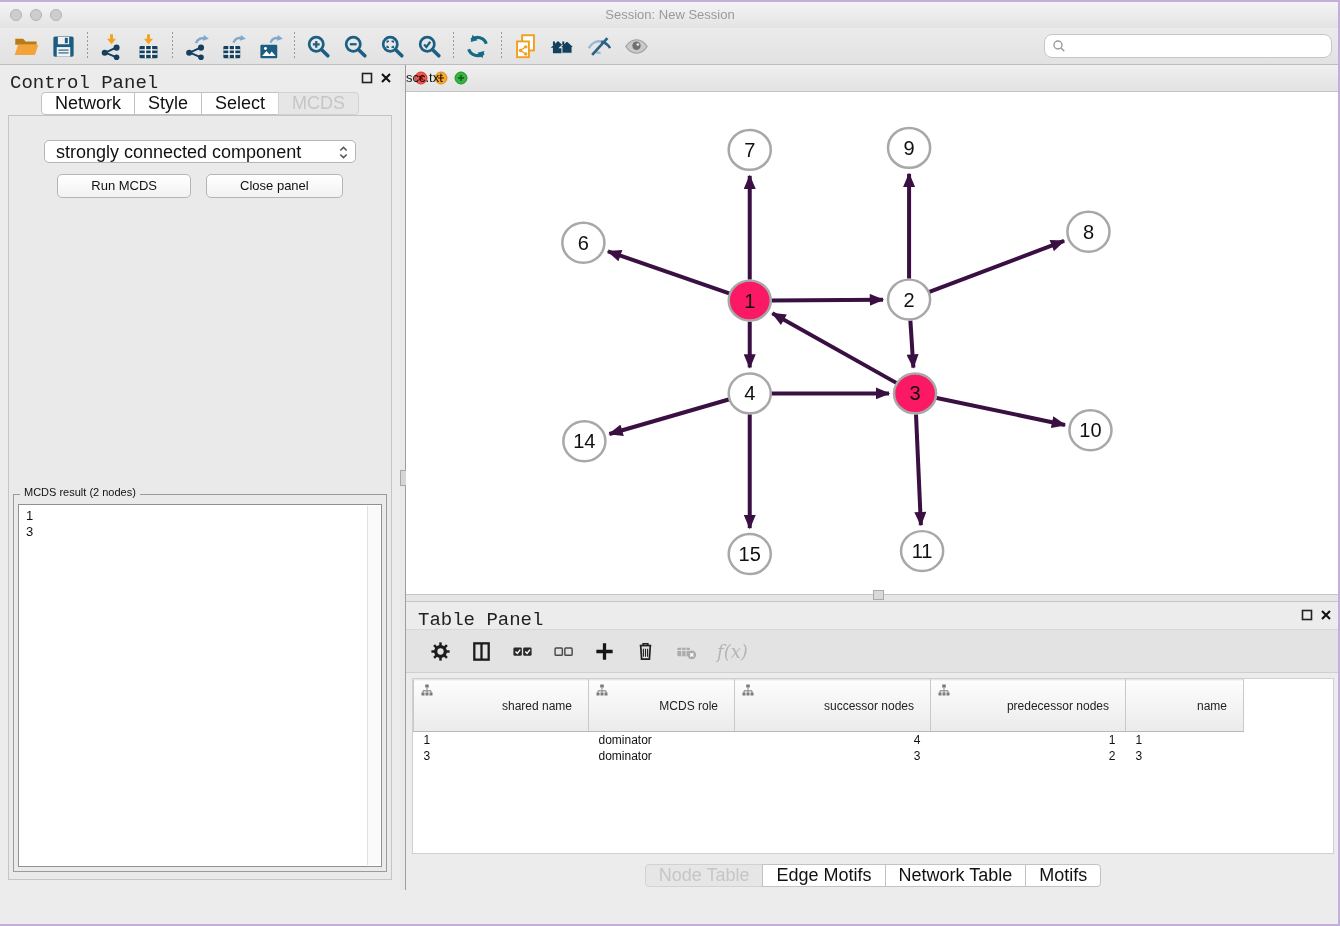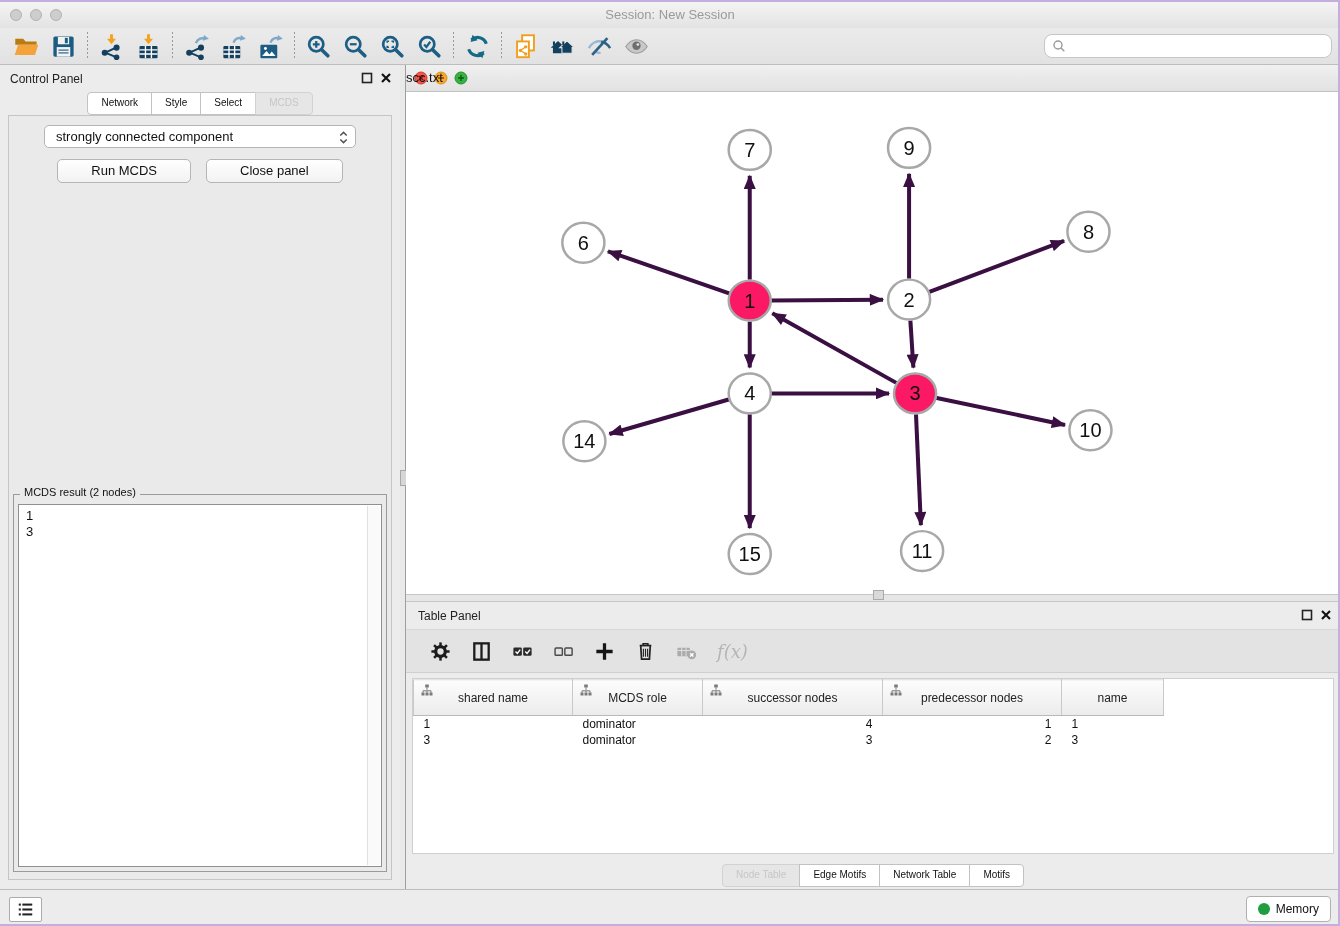--- a/index.html
+++ b/index.html
@@ -27,33 +27,33 @@
   .searchbox{margin-left:auto;width:288px;height:24px;background:#fff;border:1px solid #c6c6c6;
         border-radius:8px;display:flex;align-items:center;padding:0 7px;box-sizing:border-box;}
   .searchbox input{border:none;outline:none;flex:1;font-size:12px;font-family:inherit;background:transparent;}
 
   
   .main{position:absolute;left:0;top:63px;right:0;bottom:36px;display:flex;}
 
   
   .cpanel{width:400px;flex:0 0 auto;display:flex;flex-direction:column;background:#ececec;position:relative;}
   .panel-head{height:27px;position:relative;flex:0 0 auto;}
-  .panel-head .ph-title{position:absolute;left:10px;top:7px;font-size:12px;color:#222;}
+  .panel-head .ph-title{position:absolute;left:10px;top:7px;font-size:19px;color:#222;font-family:Liberation Mono, monospace;}
   .ph-icons{position:absolute;right:8px;top:7px;display:flex;gap:7px;align-items:center;}
   .ph-icons svg{width:12px;height:12px;}
   .cp-tabs{height:23px;display:flex;justify-content:center;flex:0 0 auto;}
-  .tab{font-size:10px;color:#111;background:#fff;border:1px solid #c2c2c2;padding:2px 13px 3px;
+  .tab{font-size:18px;color:#111;background:#fff;border:1px solid #c2c2c2;padding:2px 13px 3px;
        margin-left:-1px;line-height:16px;}
   .tab:first-child{border-radius:4px 0 0 4px;margin-left:0;}
   .tab:last-child{border-radius:0 4px 4px 0;}
   .tab.active{background:#e6e6e6;color:#c6c6c6;border-color:#d2d2d2;}
   .cp-body{flex:1;margin:0 8px 10px;background:#eaeaea;border:1px solid #c5c5c5;position:relative;}
   .opt-label{text-align:center;margin-top:19px;font-size:13px;color:#111;}
-  .selectbox{width:312px;height:23px;margin:9px auto 0;background:#fff;border:1px solid #b5b5b5;
-       border-radius:5px;position:relative;font-size:13px;line-height:22px;padding:0 22px 0 11px;
+  .selectbox{width:312px;height:23px;margin:24px auto 0;background:#fff;border:1px solid #b5b5b5;
+       border-radius:5px;position:relative;font-size:18px;line-height:22px;padding:0 22px 0 11px;
        box-sizing:border-box;color:#111;}
   .selectbox svg{position:absolute;right:6px;top:4px;width:11px;height:15px;}
   .btn-row{display:flex;justify-content:center;gap:15px;margin-top:11px;}
   .pushbtn{background:linear-gradient(#ffffff,#f2f2f2);border:1px solid #b5b5b5;border-radius:5px;
        font-size:13px;color:#111;padding:3px 33px 4px;font-family:inherit;}
   .result-group{position:absolute;left:4px;right:4px;top:378px;bottom:7px;border:1px solid #9b9b9b;}
   .result-legend{position:absolute;top:-9px;left:6px;background:#eaeaea;padding:0 4px;font-size:11px;color:#111;}
   .result-text{position:absolute;left:4px;right:4px;top:9px;bottom:4px;background:#fff;
        border:1px solid #909090;overflow:hidden;}
   .result-text .lines{padding:3px 7px;font-size:13px;line-height:16px;color:#111;}
@@ -83,21 +83,21 @@
   .tpanel{flex:1;display:flex;flex-direction:column;background:#ececec;min-height:0;}
   .tp-toolbar{height:42px;flex:0 0 auto;background:#e3e3e3;border-top:1px solid #d8d8d8;
        border-bottom:1px solid #cfcfcf;display:flex;align-items:center;padding-left:20px;gap:13px;}
   .tp-toolbar .tbtn{width:28px;height:28px;}
   .tp-toolbar .tbtn svg{width:23px;height:23px;}
   .fx{font-family:"DejaVu Serif",serif;font-style:italic;font-size:18px;color:#b5b5b5;padding-left:4px;}
   .tablewrap{flex:1;margin:5px 6px 6px;background:#fff;border:1px solid #cfcfcf;overflow:hidden;position:relative;}
   table.datatable{border-collapse:collapse;table-layout:fixed;}
   table.datatable th{height:19px;background:linear-gradient(#fdfdfd,#ebebeb);
        border-right:1px solid #c9c9c9;border-bottom:1px solid #b9b9b9;border-top:1px solid #e5e5e5;
-       font-size:12px;font-weight:normal;color:#222;position:relative;padding:8px;}
+       font-size:12px;font-weight:normal;color:#222;position:relative;padding:16px;text-align:right;}
   table.datatable th:first-child{border-left:1px solid #c9c9c9;}
   table.datatable th .hicon{position:absolute;left:7px;top:4px;}
   table.datatable td{height:16px;font-size:12px;color:#111;padding:0 10px;white-space:nowrap;overflow:hidden;}
   .tp-tabs{height:30px;flex:0 0 auto;display:flex;justify-content:center;align-items:center;}
 
   
   .statusbar{position:absolute;left:0;bottom:0;right:0;height:36px;background:#ececec;
        border-top:1px solid #bdbdbd;}
   .listbtn{position:absolute;left:9px;top:7px;width:31px;height:23px;background:#fff;
        border:1px solid #ababab;border-radius:2px;display:flex;align-items:center;justify-content:center;}
@@ -515,32 +515,14 @@
         <div class="tp-tabs" id="tp-tabs">
             <div class="tab active">Node Table</div>
             <div class="tab">Edge Motifs</div>
             <div class="tab">Network Table</div>
             <div class="tab">Motifs</div>
           </div>
       </div>
     </div>
   </div>
 
-  <div class="statusbar">
-    <div class="listbtn">
-      <svg viewBox="0 0 24 24" width="19" height="19">
-        <g fill="#222">
-          <rect x="3.5" y="4.5" width="2.6" height="2.6"></rect>
-            <rect x="8" y="4.5" width="12.5" height="2.6"></rect>
-          <rect x="3.5" y="10.7" width="2.6" height="2.6"></rect>
-            <rect x="8" y="10.7" width="12.5" height="2.6"></rect>
-          <rect x="3.5" y="16.9" width="2.6" height="2.6"></rect>
-            <rect x="8" y="16.9" width="12.5" height="2.6"></rect>
-        </g>
-      </svg>
-    </div>
-    <div class="membtn">
-      <span class="memdot"></span>
-      <span>Memory</span>
-    </div>
-  </div>
 
 </div>
 
 </body></html>

